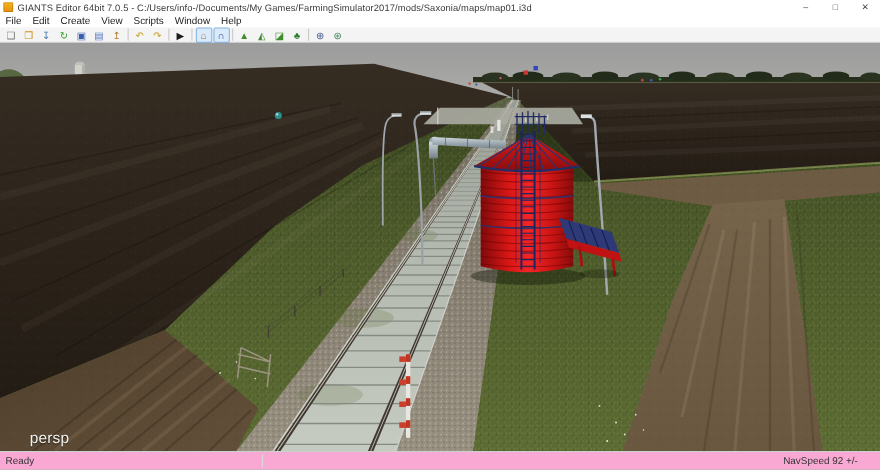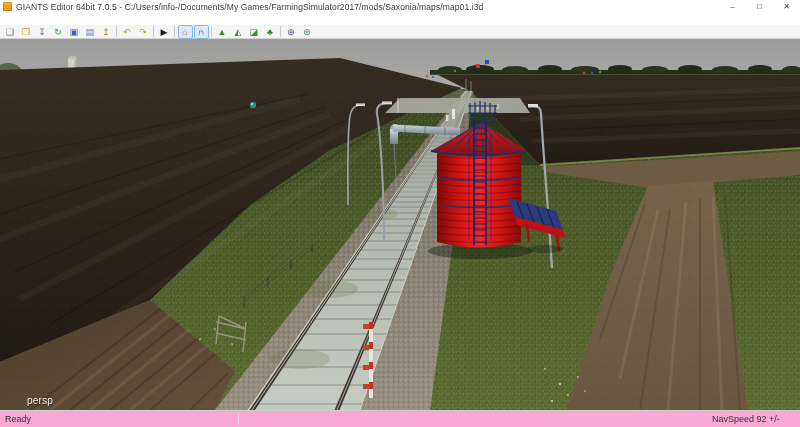--- a/index.html
+++ b/index.html
@@ -27,21 +27,21 @@
   .tb-active{background:#d9eafb;border-color:#8ab6e2;}
   .c-new{color:#7a7a7a}.c-open{color:#d09018}.c-import{color:#4a7ab0}.c-reload{color:#2e9e2e}
   .c-save{color:#3a5fb0}.c-saveas{color:#5a7ac0}.c-export{color:#b07a2a}
   .c-undo{color:#c8a020}.c-redo{color:#c8a020}.c-play{color:#1a1a1a}
   .c-home{color:#b06828}.c-snap{color:#304a9a}
   .c-terra{color:#3e8e2e}.c-foliage{color:#2e7e2e}
   .c-phys{color:#4a5a90}.c-phys2{color:#3a8a5a}
   
   .viewport{position:absolute;top:39px;left:0;width:800px;height:371px;background:#a2a2a2;}
   .viewport svg{display:block;}
-  .persp-label{position:absolute;left:8px;bottom:4px;font-size:10px;color:#f2f2f2;
+  .persp-label{position:absolute;left:8px;bottom:4px;font-size:14px;color:#f2f2f2;
                text-shadow:0 1px 1px rgba(0,0,0,.65);letter-spacing:.2px;padding-left:19px;}
   
   .statusbar{position:absolute;bottom:0;left:0;width:800px;height:17px;background:#f9a8d4;
              border-top:1px solid #cecece;font-size:9px;color:#333;box-sizing:border-box;}
   .status-ready{position:absolute;left:5px;top:3px;}
   .status-nav{position:absolute;left:712px;top:3px;text-align:center;}
   .status-div{position:absolute;top:2px;width:1px;height:12px;background:#dcdcdc;}
 </style>
 </head>
 <body>
@@ -51,20 +51,29 @@
   <div class="titlebar">
     <div class="app-icon"></div>
     <div class="title-text">GIANTS Editor 64bit 7.0.5 - C:/Users/info-/Documents/My Games/FarmingSimulator2017/mods/Saxonia/maps/map01.i3d</div>
     <div class="win-controls">
       <div class="win-btn">–</div>
       <div class="win-btn">□</div>
       <div class="win-btn">✕</div>
     </div>
   </div>
 
+  <div class="menubar">
+    <div class="menu-item">File</div>
+    <div class="menu-item">Edit</div>
+    <div class="menu-item">Create</div>
+    <div class="menu-item">View</div>
+    <div class="menu-item">Scripts</div>
+    <div class="menu-item">Window</div>
+    <div class="menu-item">Help</div>
+  </div>
 
   <div class="toolbar">
     <div class="tb-btn c-new">
         <span>❑</span>
       </div>
     <div class="tb-btn c-open">
         <span>❒</span>
       </div>
     <div class="tb-btn c-import">
         <span>↧</span>

